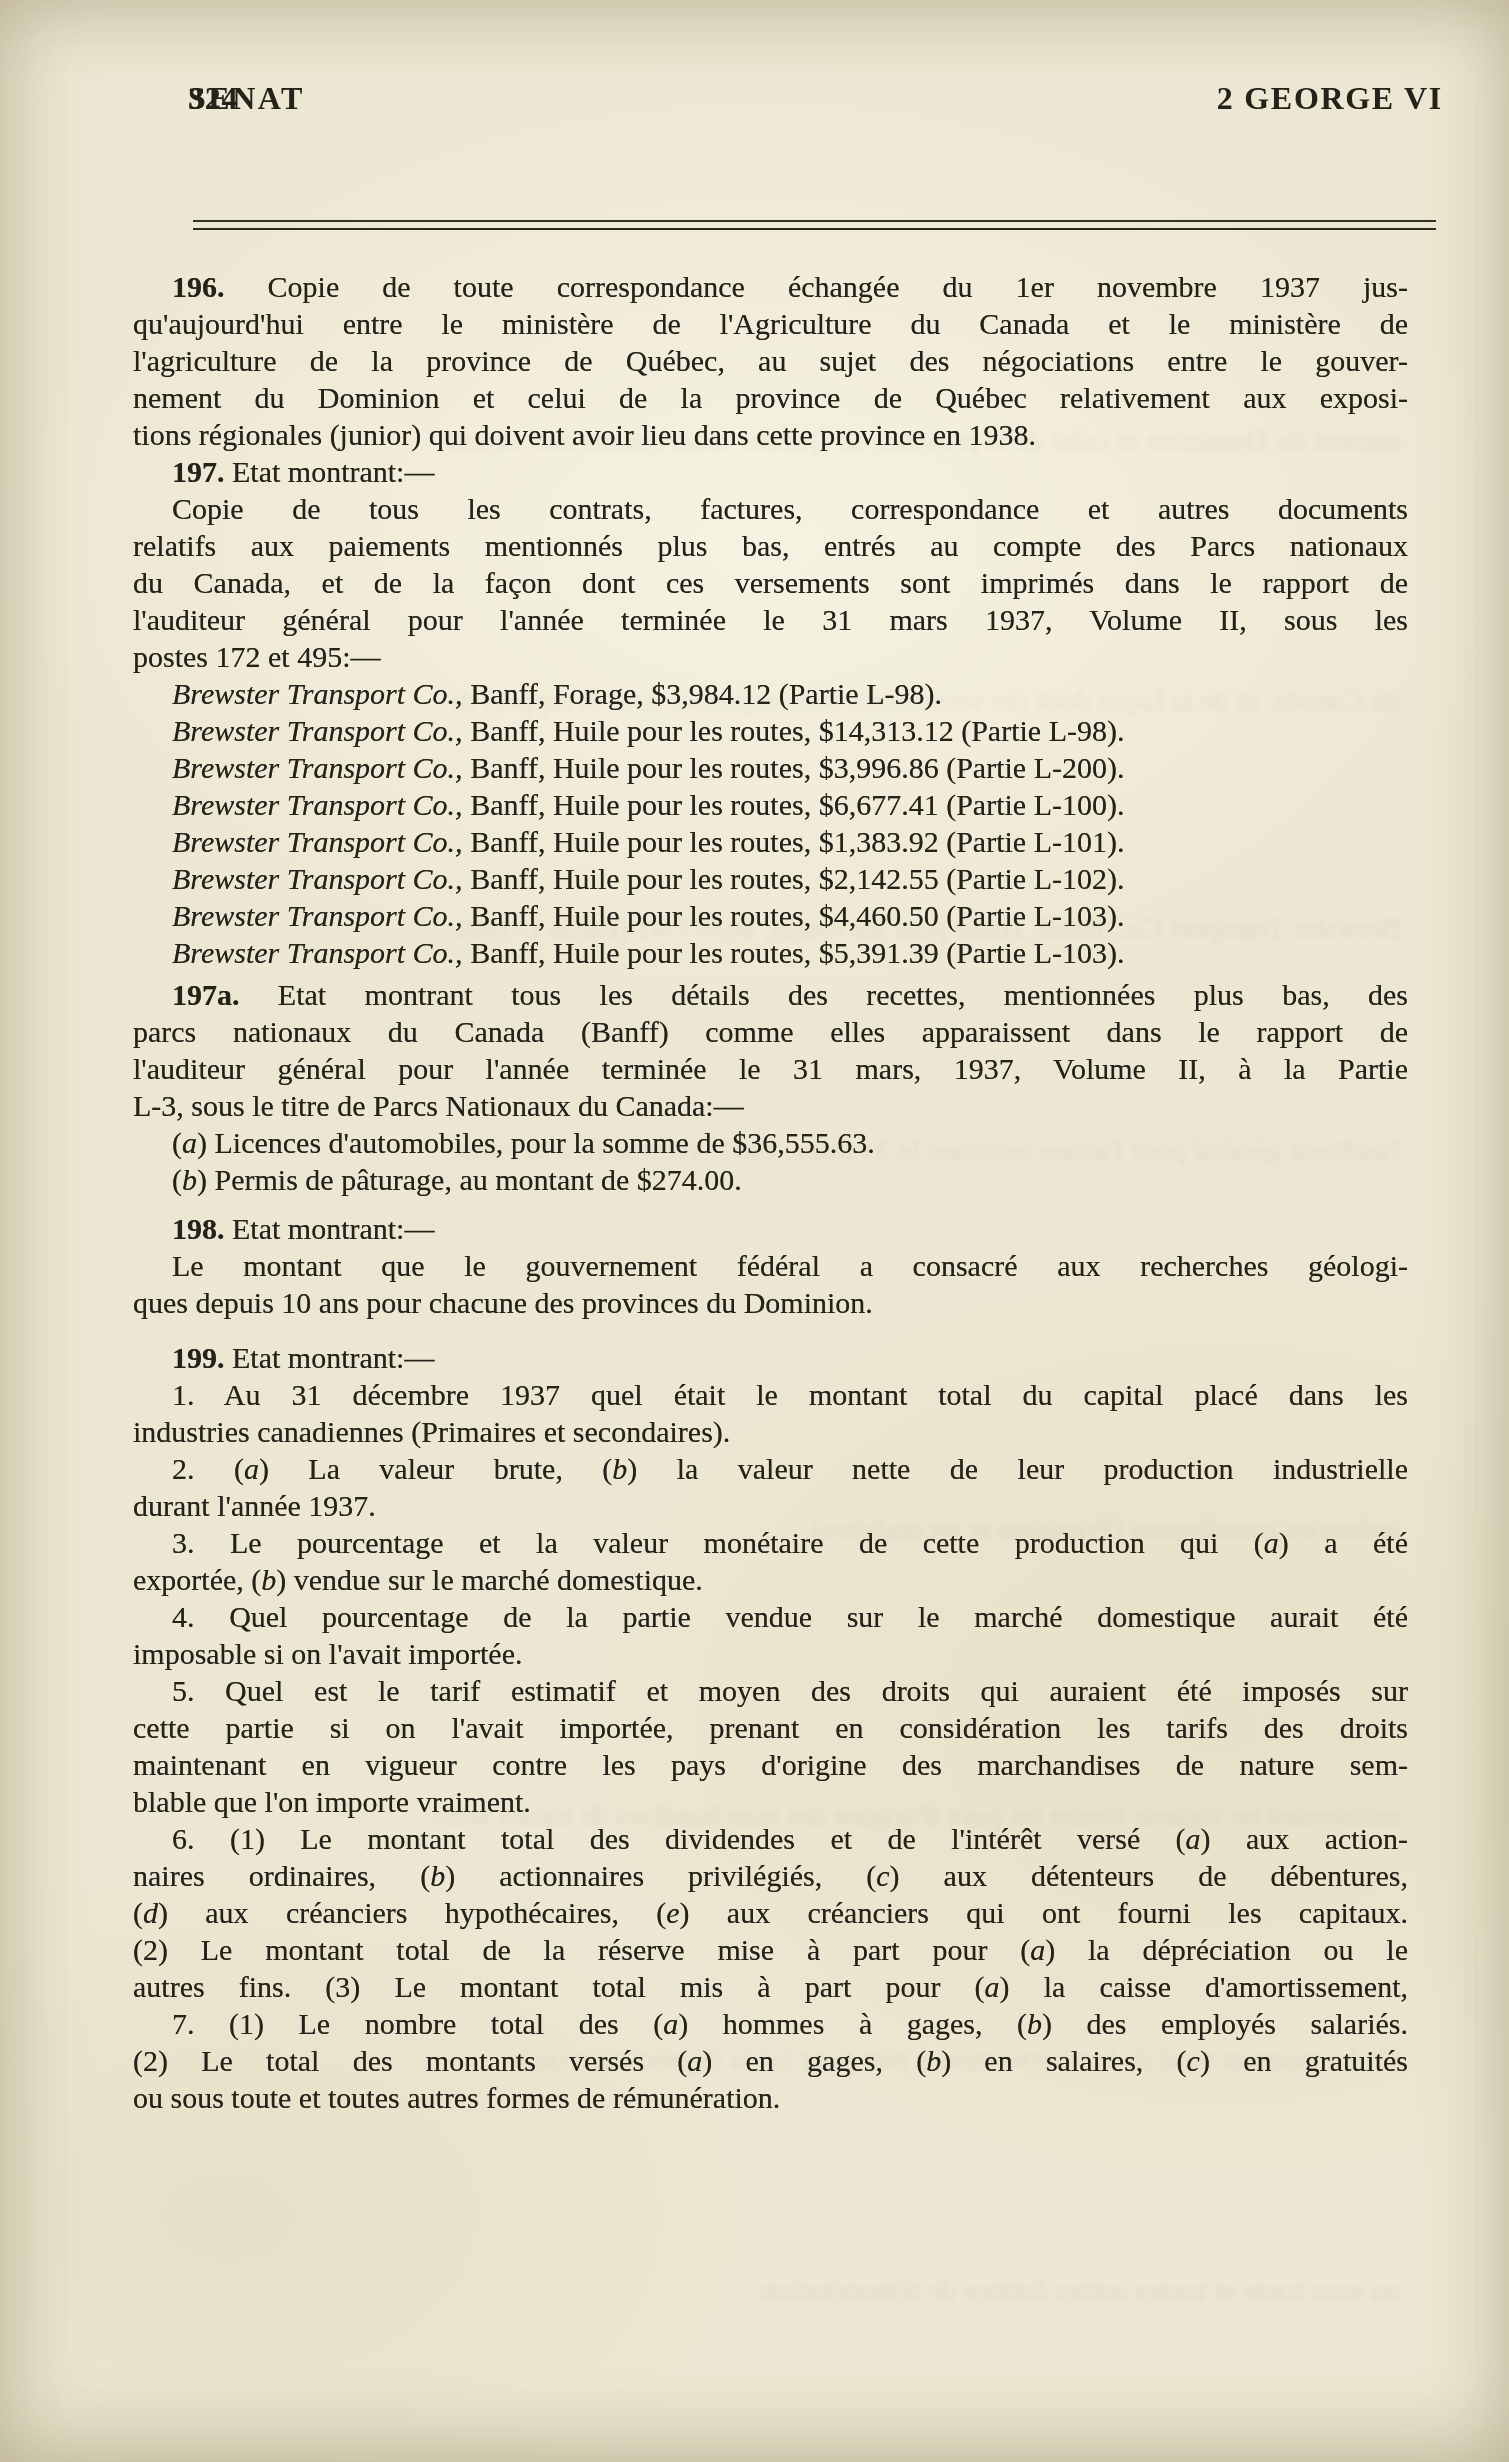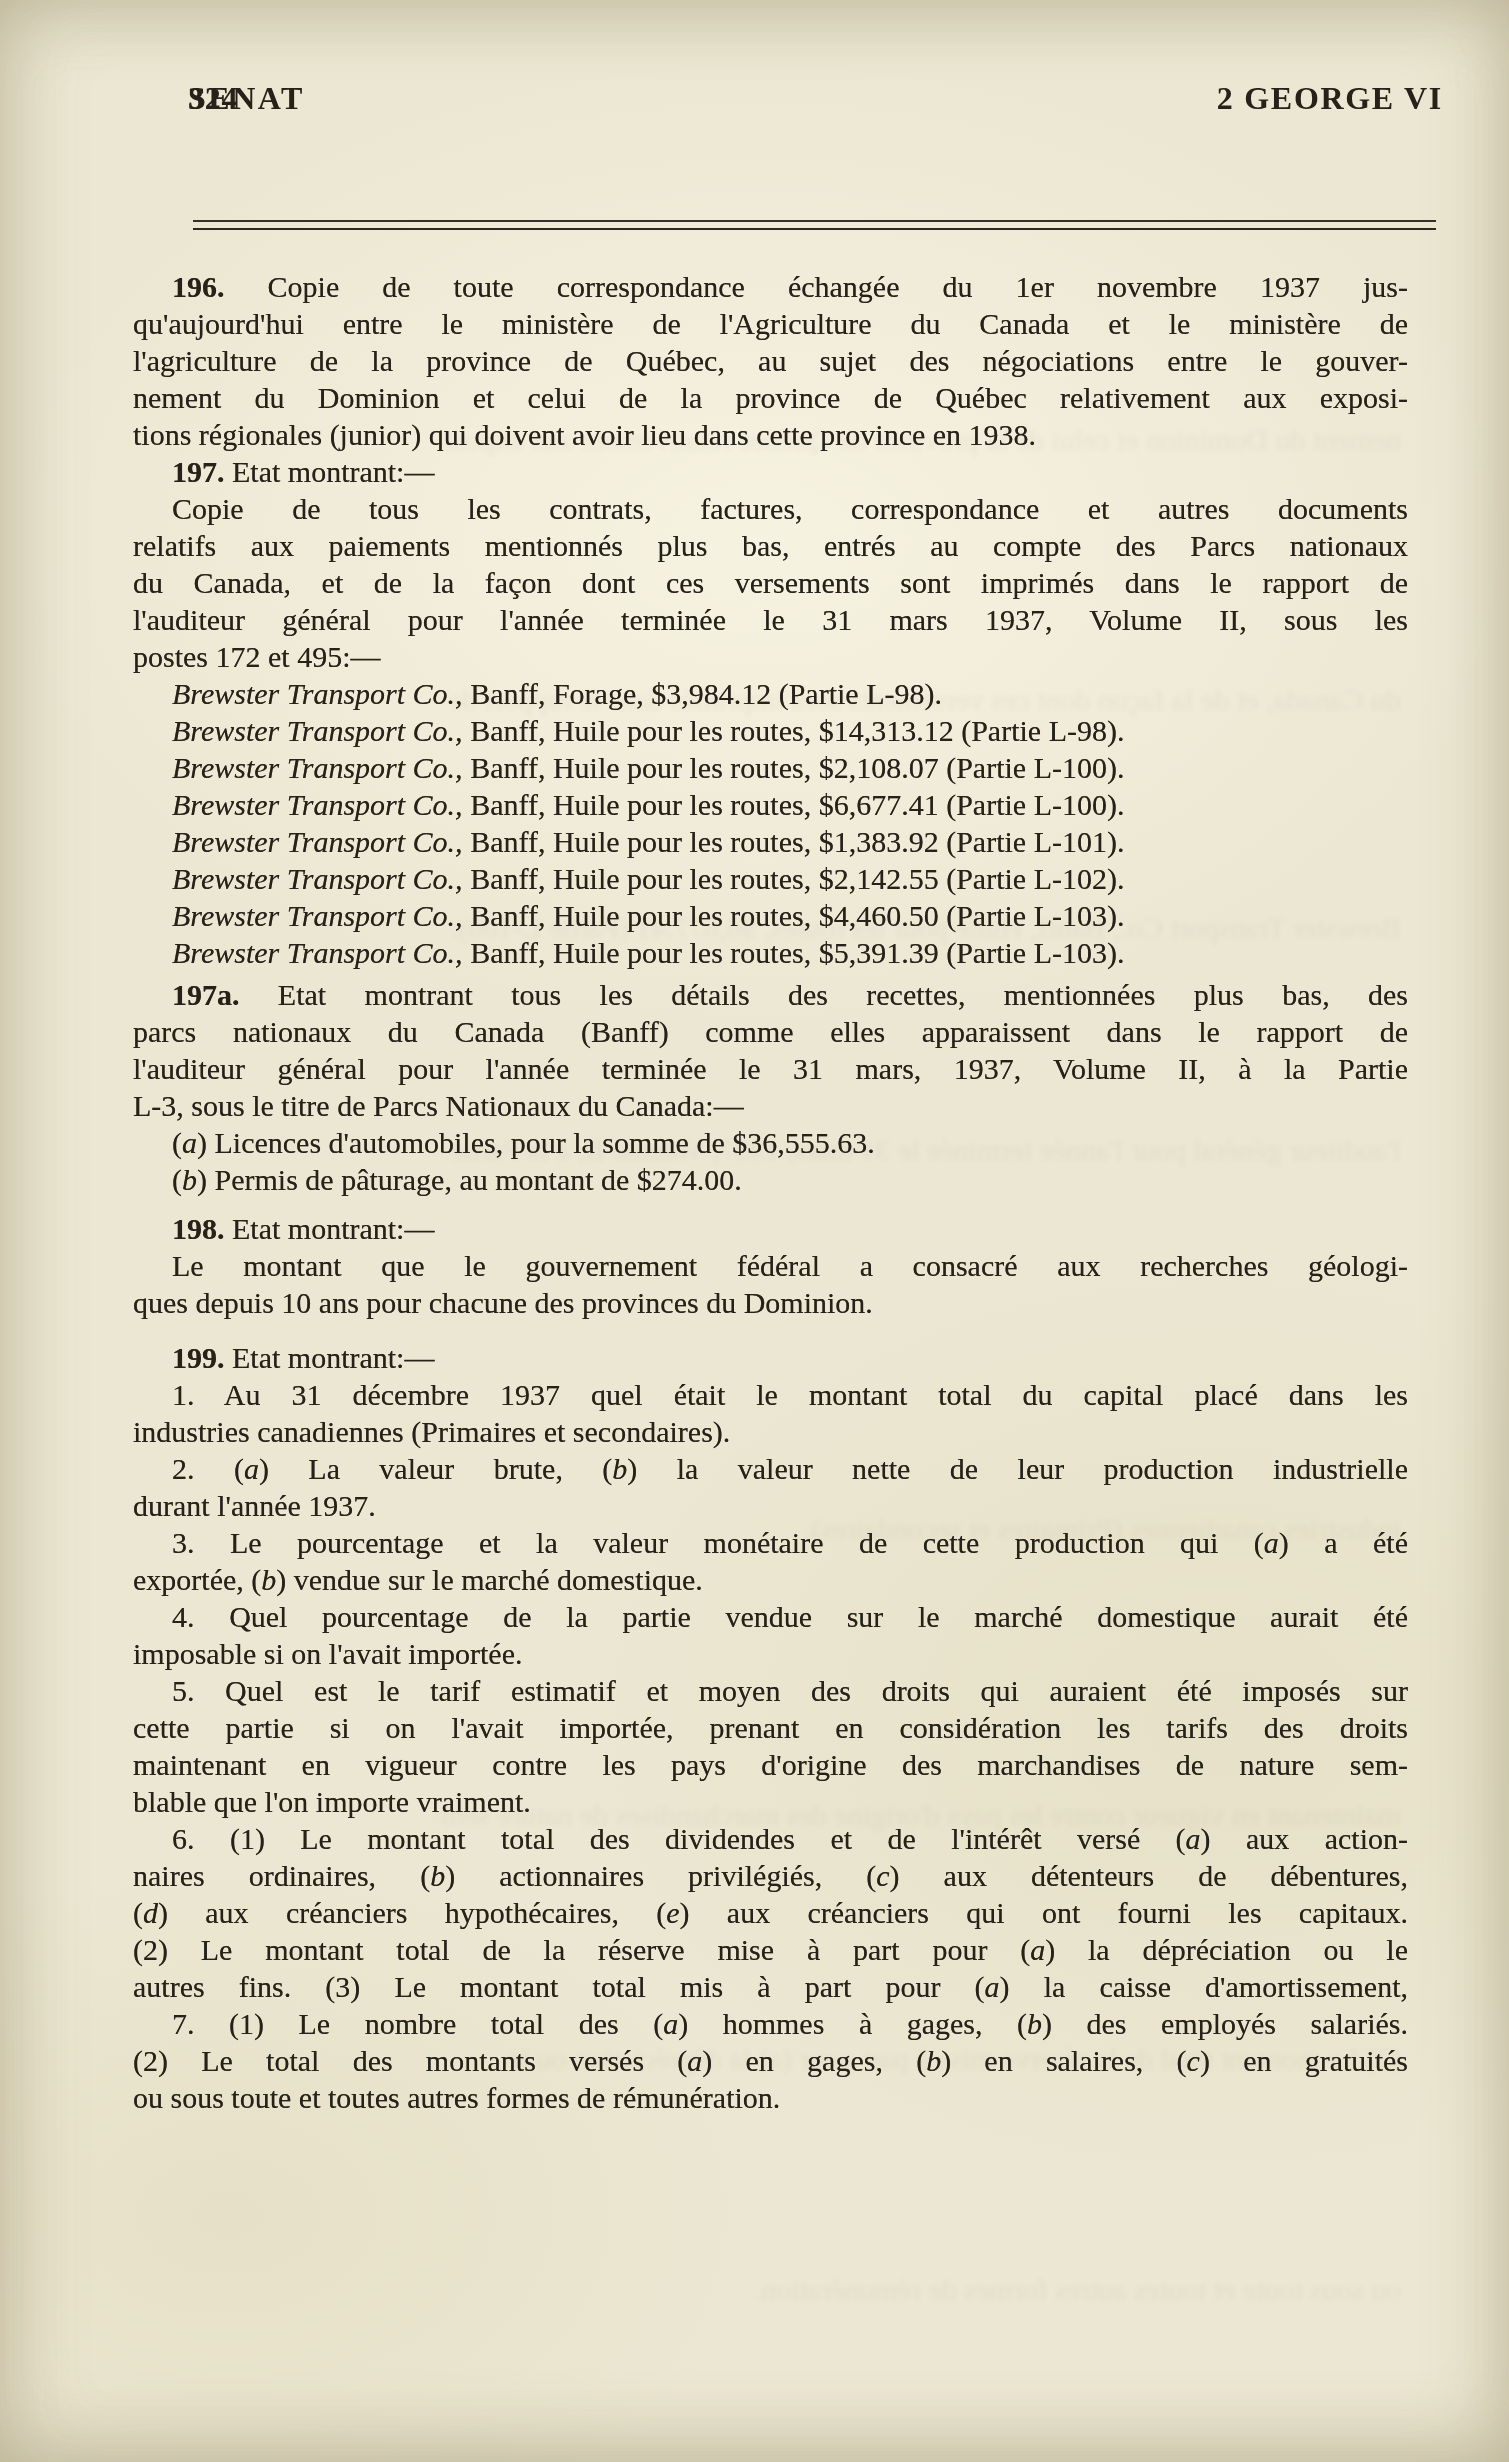--- a/index.html
+++ b/index.html
@@ -99,21 +99,21 @@
       <div class="line just"><span class="seg">nement du Dominion et celui de la province de Québec relativement aux exposi-</span></div>
       <div class="line"><span class="seg">tions régionales (junior) qui doivent avoir lieu dans cette province en 1938.</span></div>
       <div class="line ind"><span class="seg bold">197.</span><span class="seg"> Etat montrant:—</span></div>
       <div class="line ind just"><span class="seg">Copie de tous les contrats, factures, correspondance et autres documents</span></div>
       <div class="line just"><span class="seg">relatifs aux paiements mentionnés plus bas, entrés au compte des Parcs nationaux</span></div>
       <div class="line just"><span class="seg">du Canada, et de la façon dont ces versements sont imprimés dans le rapport de</span></div>
       <div class="line just"><span class="seg">l'auditeur général pour l'année terminée le 31 mars 1937, Volume II, sous les</span></div>
       <div class="line"><span class="seg">postes 172 et 495:—</span></div>
       <div class="line ind"><span class="seg italic">Brewster Transport Co.,</span><span class="seg"> Banff, Forage, $3,984.12 (Partie L-98).</span></div>
       <div class="line ind"><span class="seg italic">Brewster Transport Co.,</span><span class="seg"> Banff, Huile pour les routes, $14,313.12 (Partie L-98).</span></div>
-      <div class="line ind"><span class="seg italic">Brewster Transport Co.,</span><span class="seg"> Banff, Huile pour les routes, $2,108.07 (Partie L-100).</span></div>
+      <div class="line ind"><span class="seg italic">Brewster Transport Co.,</span><span class="seg"> Banff, Huile pour les routes, $3,996.86 (Partie L-200).</span></div>
       <div class="line ind"><span class="seg italic">Brewster Transport Co.,</span><span class="seg"> Banff, Huile pour les routes, $6,677.41 (Partie L-100).</span></div>
       <div class="line ind"><span class="seg italic">Brewster Transport Co.,</span><span class="seg"> Banff, Huile pour les routes, $1,383.92 (Partie L-101).</span></div>
       <div class="line ind"><span class="seg italic">Brewster Transport Co.,</span><span class="seg"> Banff, Huile pour les routes, $2,142.55 (Partie L-102).</span></div>
       <div class="line ind"><span class="seg italic">Brewster Transport Co.,</span><span class="seg"> Banff, Huile pour les routes, $4,460.50 (Partie L-103).</span></div>
       <div class="line ind"><span class="seg italic">Brewster Transport Co.,</span><span class="seg"> Banff, Huile pour les routes, $5,391.39 (Partie L-103).</span></div>
       <div class="line ind just" style="margin-top: 5px;"><span class="seg bold">197a.</span><span class="seg"> Etat montrant tous les détails des recettes, mentionnées plus bas, des</span></div>
       <div class="line just"><span class="seg">parcs nationaux du Canada (Banff) comme elles apparaissent dans le rapport de</span></div>
       <div class="line just"><span class="seg">l'auditeur général pour l'année terminée le 31 mars, 1937, Volume II, à la Partie</span></div>
       <div class="line"><span class="seg">L-3, sous le titre de Parcs Nationaux du Canada:—</span></div>
       <div class="line ind"><span class="seg">(</span><span class="seg italic">a</span><span class="seg">) Licences d'automobiles, pour la somme de $36,555.63.</span></div>

